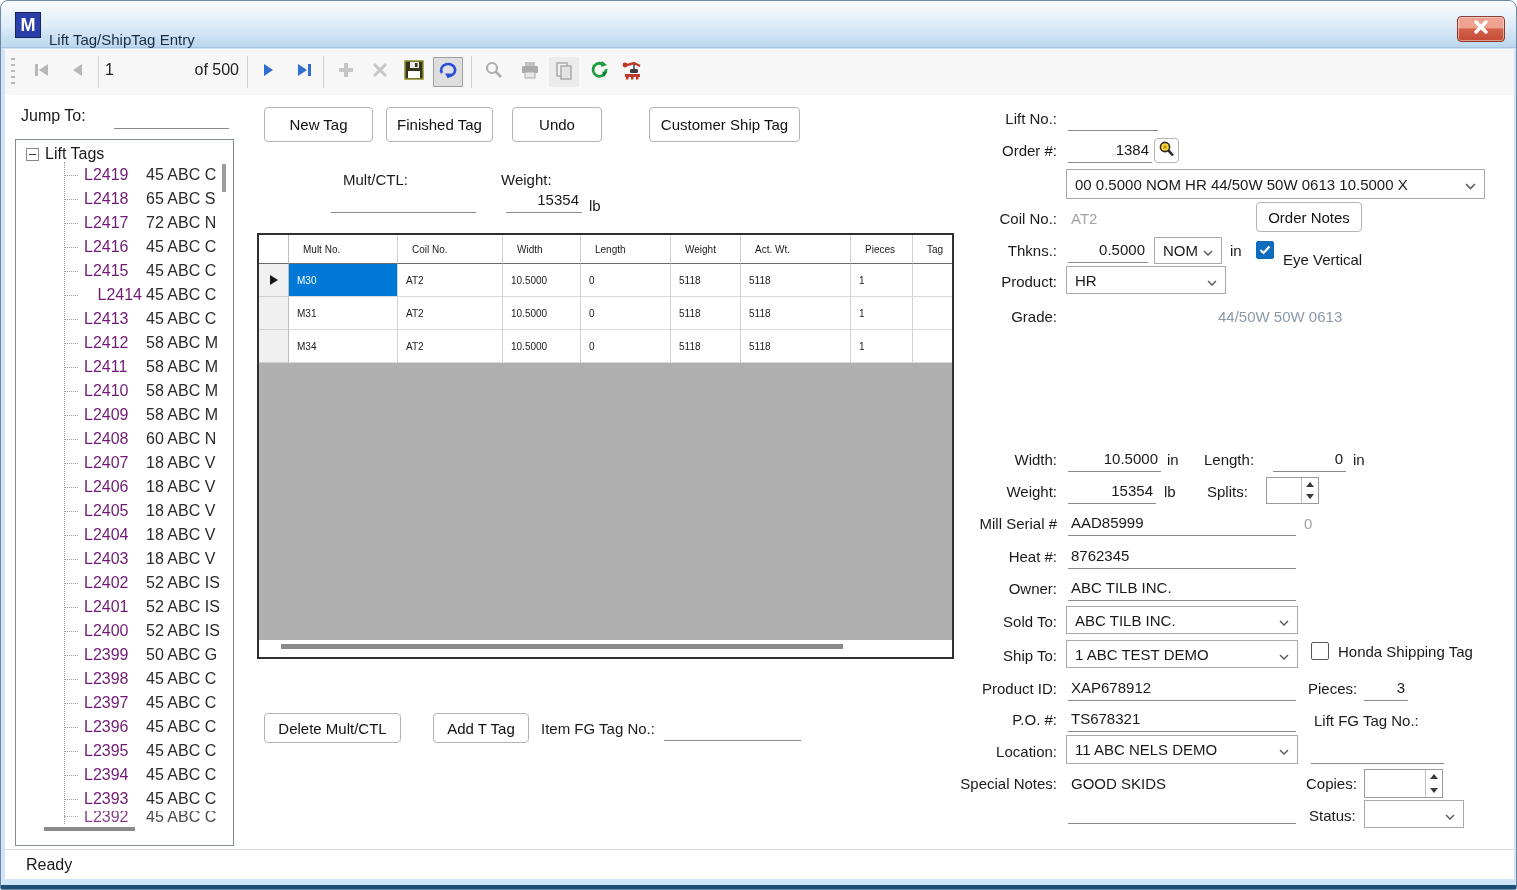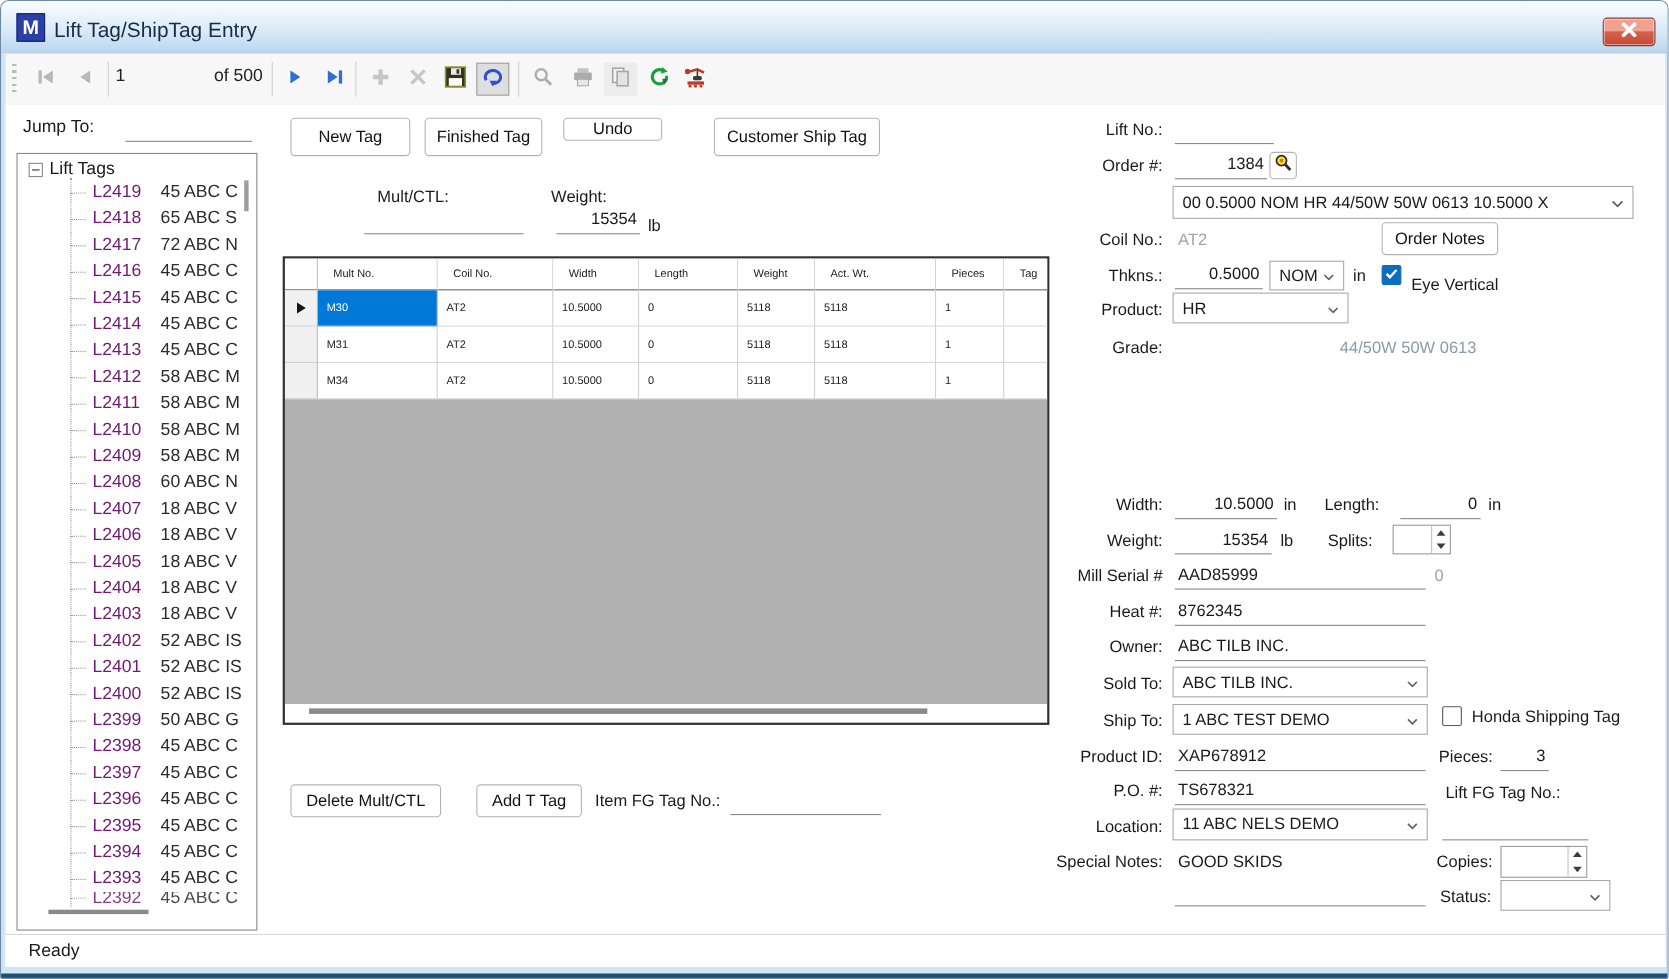--- a/index.html
+++ b/index.html
@@ -9,21 +9,21 @@
     border:1px solid #6e8aa3; border-radius:8px 8px 2px 2px; overflow:hidden; }
   .abs{ position:absolute; }
 
   
   .titlebar{ left:0; top:0; width:100%; height:47px;
     background:linear-gradient(#fafdff, #dcebf8 55%, #bcd7ee);
     border-bottom:1px solid #aac4dd; border-radius:7px 7px 0 0; }
   .app-logo{ left:14px; top:11px; width:26px; height:26px; background:#2b3fa8;
     border:1px solid #172265; color:#fff; font-weight:bold; font-size:18px;
     display:flex; align-items:center; justify-content:center; }
-  .app-title{ left:48px; top:17px; font-size:19px; color:#182c44; }
+  .app-title{ left:48px; top:30px; font-size:15px; color:#182c44; }
   .close-btn{ left:1456px; top:15px; width:48px; height:26px; border-radius:4px;
     background:linear-gradient(#f0a292 45%, #d4624a 50%, #c44a35);
     border:1px solid #8e3b2c; box-shadow:inset 0 0 0 1px rgba(255,255,255,.45);
     display:flex; align-items:center; justify-content:center; }
 
   
   .toolbar{ left:4px; top:48px; width:1509px; height:46px; background:#f7f7f7; }
   .grip{ left:10px; top:57px; width:4px; height:30px;
     background:repeating-linear-gradient(#b9b9b9 0 2px, transparent 2px 6px); }
   .tbtn{ width:30px; height:30px; top:56px; display:flex; align-items:center; justify-content:center; }
@@ -239,21 +239,21 @@
         <div class="tree-item" style="top: 95px;">
           <span class="tree-stub"></span>
           <span class="tree-id">L2416</span>
           <span class="tree-desc">45 ABC C</span>
         </div>
         <div class="tree-item" style="top: 119px;">
           <span class="tree-stub"></span>
           <span class="tree-id">L2415</span>
           <span class="tree-desc">45 ABC C</span>
         </div>
-        <div class="tree-item" style="top: 143px;">
+        <div class="tree-item" style="top: 143px; text-align: right;">
           <span class="tree-stub"></span>
           <span class="tree-id">L2414</span>
           <span class="tree-desc">45 ABC C</span>
         </div>
         <div class="tree-item" style="top: 167px;">
           <span class="tree-stub"></span>
           <span class="tree-id">L2413</span>
           <span class="tree-desc">45 ABC C</span>
         </div>
         <div class="tree-item" style="top: 191px;">
@@ -361,21 +361,21 @@
           <span class="tree-id">L2392</span>
           <span class="tree-desc">45 ABC C</span>
         </div>
       </div>
     <div class="abs vthumb" style="left:206px; top:24px; width:4px; height:28px;"></div>
     <div class="abs hthumb" style="left:28px; top:687px; width:91px; height:4px;"></div>
   </div>
 
   <div class="abs btn" style="left:263px; top:106px; width:109px; height:35px;">New Tag</div>
   <div class="abs btn" style="left:385px; top:106px; width:107px; height:35px;">Finished Tag</div>
-  <div class="abs btn" style="left:511px; top:106px; width:90px; height:21px;">Undo</div>
+  <div class="abs btn" style="left:511px; top:106px; width:90px; height:35px;">Undo</div>
   <div class="abs btn" style="left:648px; top:106px; width:151px; height:35px;">Customer Ship Tag</div>
 
   <div class="abs lbl" style="left:342px; top:170px;">Mult/CTL:</div>
   <div class="abs ufield" style="left:330px; top:190px; width:145px;"></div>
   <div class="abs lbl" style="left:500px; top:170px;">Weight:</div>
   <div class="abs ufield rt" style="left:505px; top:190px; width:76px;">15354</div>
   <div class="abs lbl" style="left:588px; top:196px;">lb</div>
 
   <div class="abs grid">
     <div>

